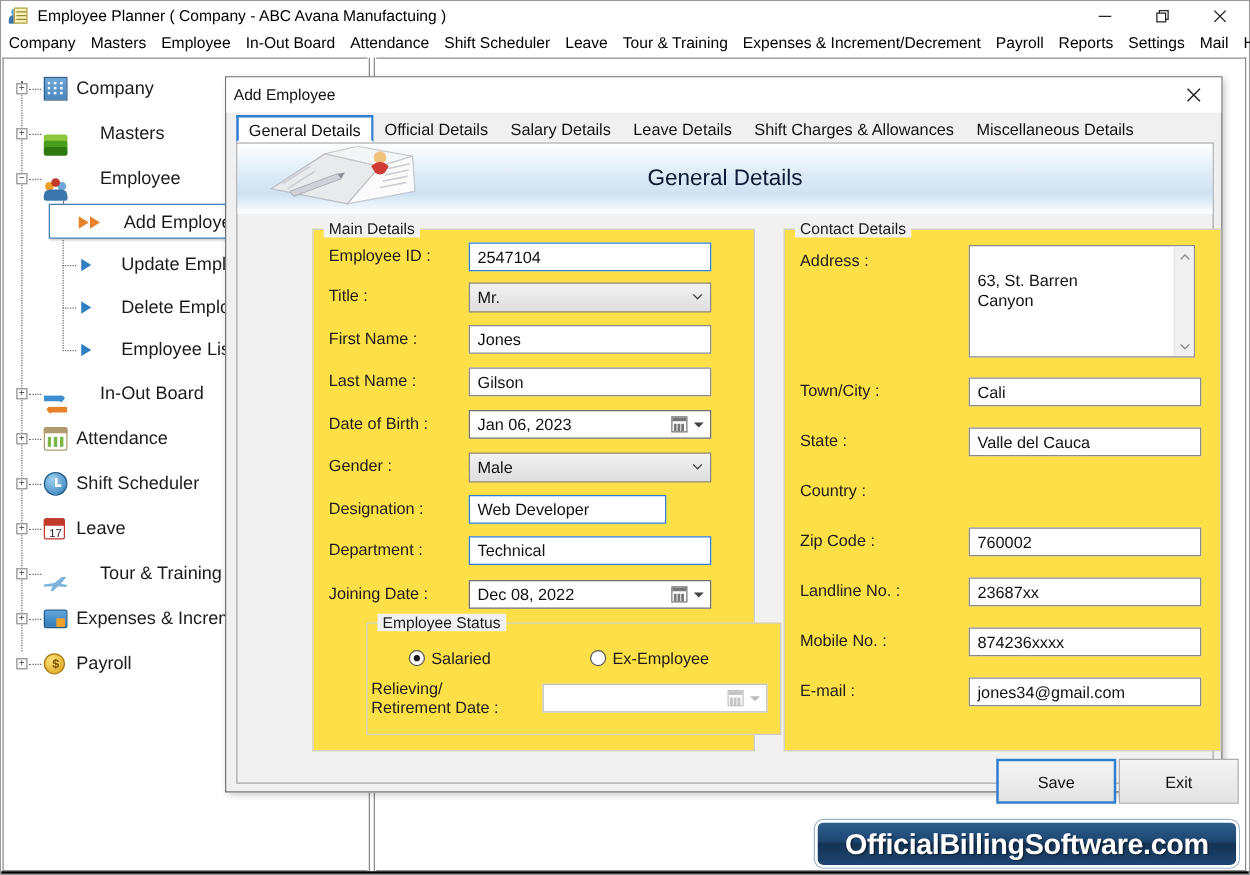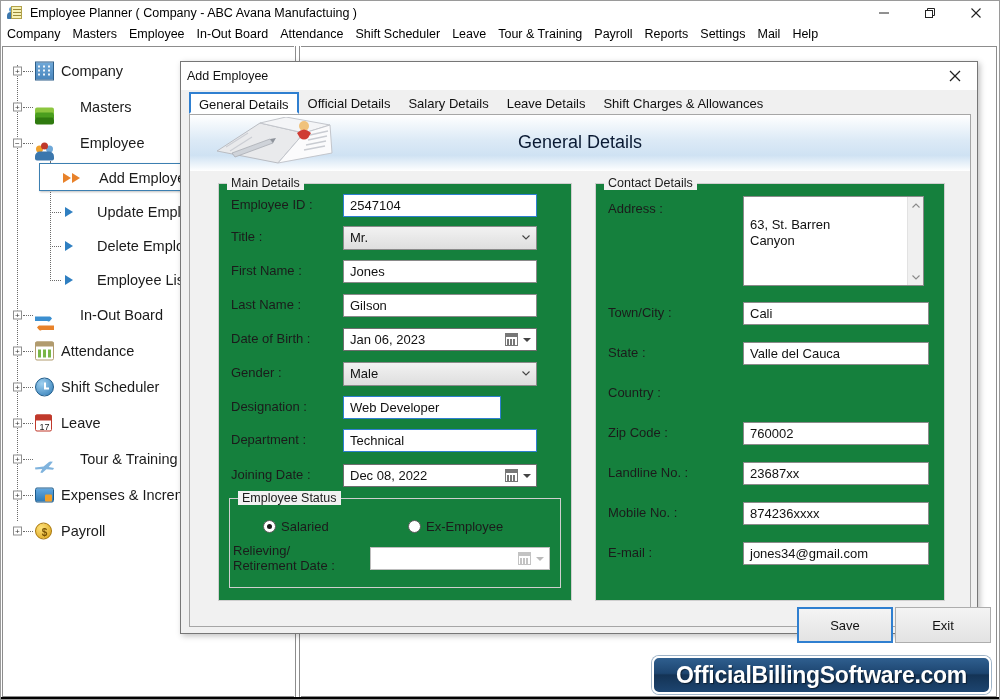--- a/index.html
+++ b/index.html
@@ -242,21 +242,21 @@
     overflow:hidden;
   }
   .banner .title {
     position:absolute; left:0; right:0; top: 17px; text-align:center;
     font-size: 18px; color:#0a1a33;
   }
   .banner .book { position:absolute; left: 22px; top: 2px; width: 135px; height: 52px; }
 
   
   .group {
-    position:absolute; border: 1px solid #cfcfcf; background: #15803d;
+    position:absolute; border: 1px solid #cfcfcf; background: #fde047; margin-left: 32px;
   }
   .group > .legend {
     position:absolute; top:-8px; left: 8px; background:#f1f1f1;
     padding: 0 4px; font-size: 12.5px; color:#1b1b1b;
   }
 
   .row { position:absolute; display:flex; align-items:center; }
   .lbl { font-size: 13px; color:#1b1b1b; white-space:nowrap; }
 
   .tbox {
@@ -388,20 +388,21 @@
 
   <div class="menubar">
     <div class="menuitem">Company</div>
     <div class="menuitem">Masters</div>
     <div class="menuitem">Employee</div>
     <div class="menuitem">In-Out Board</div>
     <div class="menuitem">Attendance</div>
     <div class="menuitem">Shift Scheduler</div>
     <div class="menuitem">Leave</div>
     <div class="menuitem">Tour &amp; Training</div>
+    <div class="menuitem">Expenses &amp; Increment/Decrement</div>
     <div class="menuitem">Payroll</div>
     <div class="menuitem">Reports</div>
     <div class="menuitem">Settings</div>
     <div class="menuitem">Mail</div>
     <div class="menuitem">Help</div>
   </div>
 
   <div class="client">
 
     <div class="leftpane">
@@ -541,20 +542,21 @@
     </div>
 
     <div class="dlg-body">
 
       <div class="tabs">
         <div class="tab active">General Details</div>
         <div class="tab">Official Details</div>
         <div class="tab">Salary Details</div>
         <div class="tab">Leave Details</div>
         <div class="tab">Shift Charges &amp; Allowances</div>
+        <div class="tab">Miscellaneous Details</div>
       </div>
 
       <div class="tabpanel">
 
         <div class="banner">
           <svg class="book" viewBox="0 0 135 52">
             <polygon points="5,34 48,6 92,16 66,46" fill="#e9eaec" stroke="#b9bcc2" stroke-width="1"></polygon>
             <polygon points="48,6 92,16 118,8 74,0" fill="#f4f5f7" stroke="#c3c6cc" stroke-width="1"></polygon>
             <polygon points="92,16 118,8 120,36 66,46" fill="#fbfbfc" stroke="#c3c6cc" stroke-width="1"></polygon>
             <g stroke="#c9ccd2" stroke-width="1.3">

